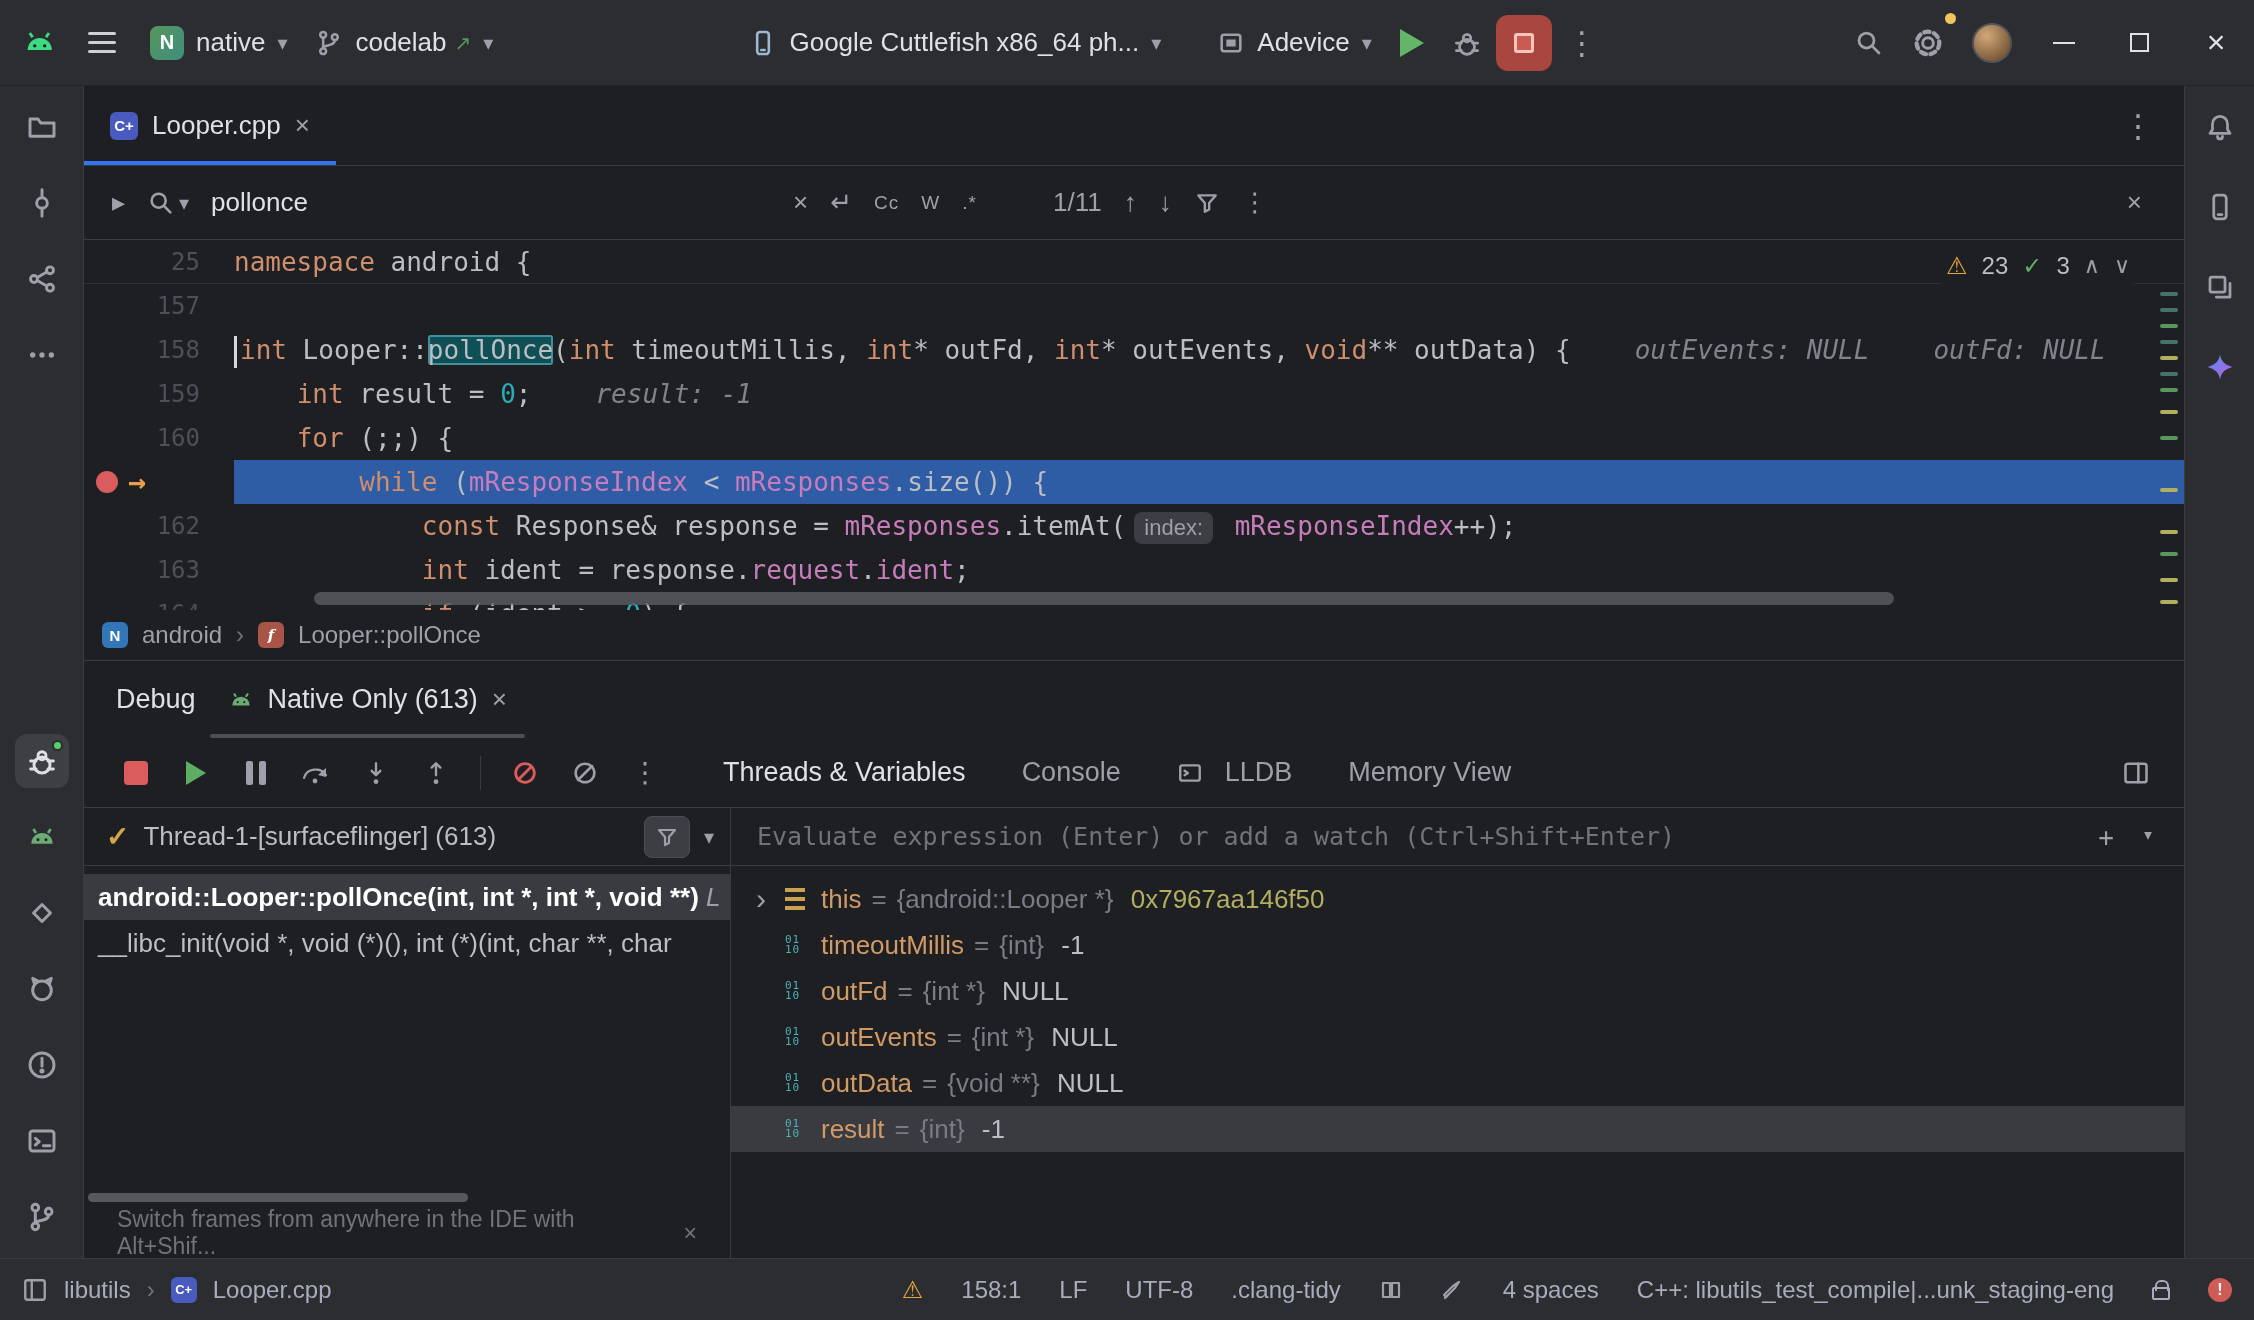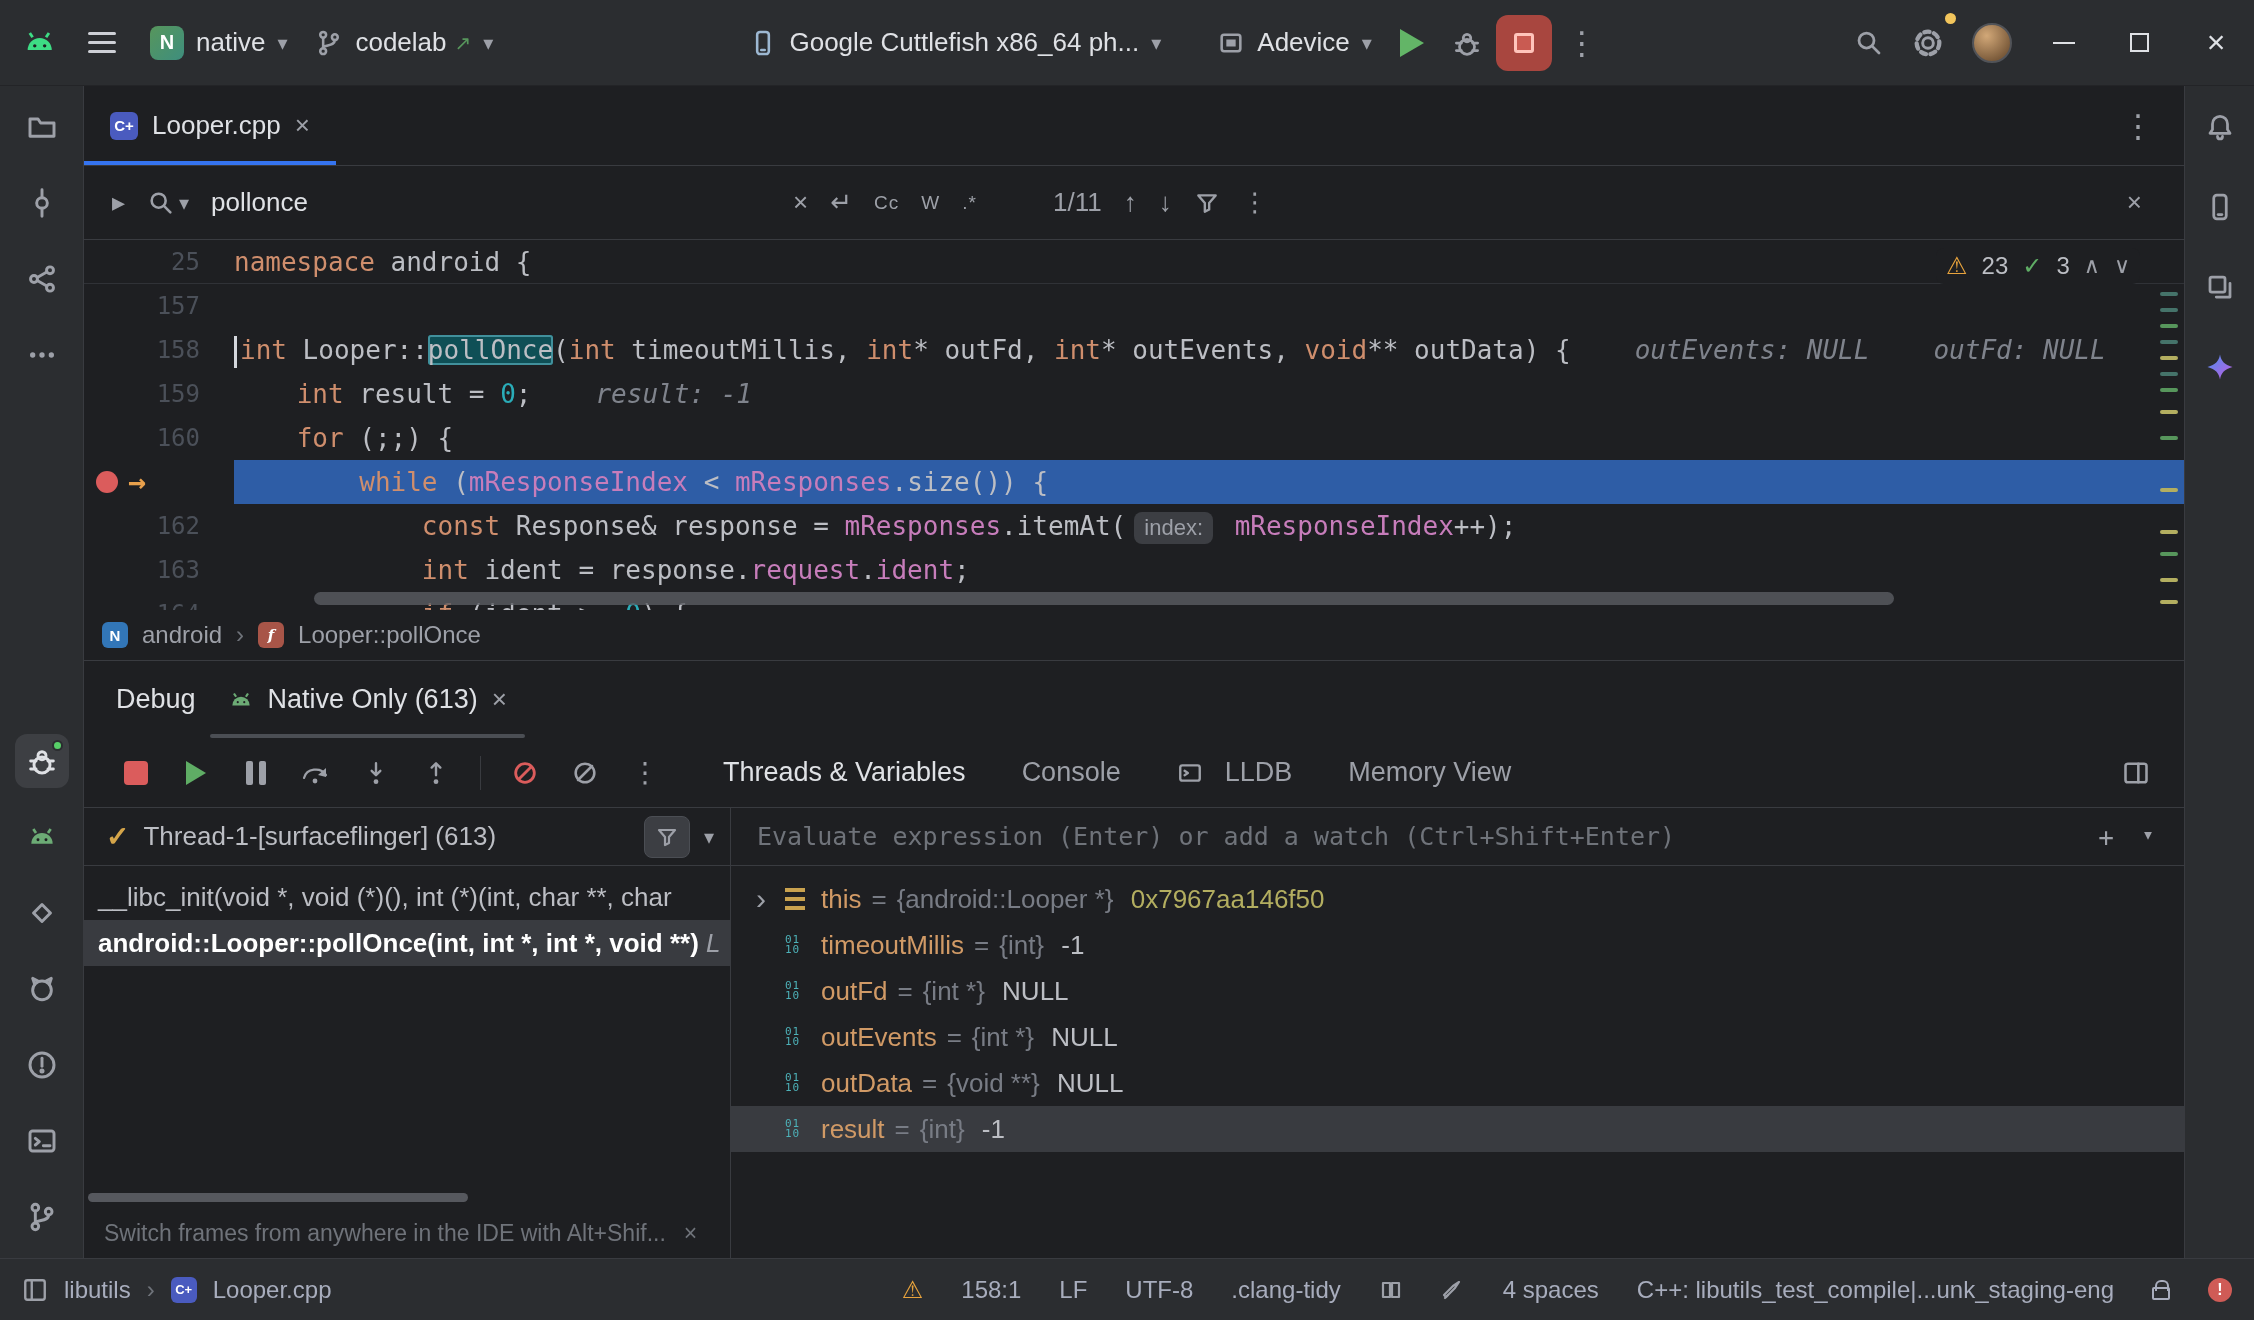--- a/index.html
+++ b/index.html
@@ -130,21 +130,21 @@
                border-bottom:1px solid #393b40; font-size:26px; color:#bcbec4;}
   .thread-check{ color:#d5a54a; font-size:28px; font-weight:bold;}
   .funnel-btn{ width:46px; height:42px; border-radius:8px; background:#3c3e43; border:1px solid #4b4e54;
                display:flex; align-items:center; justify-content:center; margin-left:auto;}
   .frames-list{ padding-top:8px; font-size:26px; overflow:hidden;}
   .frame-row{ height:46px; line-height:46px; padding:0 14px; white-space:nowrap; overflow:hidden; color:#bcbec4;}
   .frame-row.selected{ background:#393b40; color:#ffffff; font-weight:bold;}
   .frame-loc{ color:#9da0a8; font-weight:normal; font-style:italic;}
   .frames-scrollbar{ position:absolute; left:4px; bottom:56px; width:380px; height:9px; background:#56585e; border-radius:5px;}
   .frames-hint{ position:absolute; left:0; right:0; bottom:0; height:50px; display:flex; align-items:center;
-                gap:18px; padding:0 20px; font-size:23px; color:#6f737a;}
+                gap:18px; padding:0 33px; font-size:23px; color:#6f737a;}
 
   .vars-panel{ flex:1; display:flex; flex-direction:column; min-width:0;}
   .eval-row{ height:58px; flex:none; display:flex; align-items:center; gap:26px; padding:0 30px 0 26px;
              border-bottom:1px solid #393b40; font-family:"DejaVu Sans Mono",monospace; font-size:25px; color:#6f737a;}
   .eval-icons{ margin-left:auto; display:flex; gap:28px; color:#9da0a8; font-size:26px;}
   .vars-list{ padding-top:10px; font-size:26px; }
   .var-row{ height:46px; display:flex; align-items:center; padding-left:16px; gap:10px;}
   .var-row.selected{ background:#393b40; }
   .var-expander{ width:28px; color:#9da0a8; font-size:30px; text-align:center;}
   .var-icon{ width:26px; height:26px; flex:none; display:flex; align-items:center; }
@@ -521,22 +521,22 @@
             <span class="thread-check">✓</span>
             <span>Thread-1-[surfaceflinger] (613)</span>
             <span class="funnel-btn">
               <svg width="24" height="24" viewBox="0 0 24 24" class="icon-svg">
                 <path d="M4 5h16l-6 7v6l-4 2v-8z"></path>
                 </svg>
             </span>
             <span class="chev">▾</span>
           </div>
           <div class="frames-list">
+              <div class="frame-row selected"><span>android::Looper::pollOnce(int, int *, int *, void **)</span><span class="frame-loc"> L</span></div>
               <div class="frame-row"><span>__libc_init(void *, void (*)(), int (*)(int, char **, char</span><span class="frame-loc"></span></div>
-              <div class="frame-row selected"><span>android::Looper::pollOnce(int, int *, int *, void **)</span><span class="frame-loc"> L</span></div>
             </div>
           <div class="frames-scrollbar"></div>
           <div class="frames-hint">
             <span>Switch frames from anywhere in the IDE with Alt+Shif...</span>
             <span>×</span>
           </div>
         </div>
 
         <div class="vars-panel">
           <div class="eval-row">

